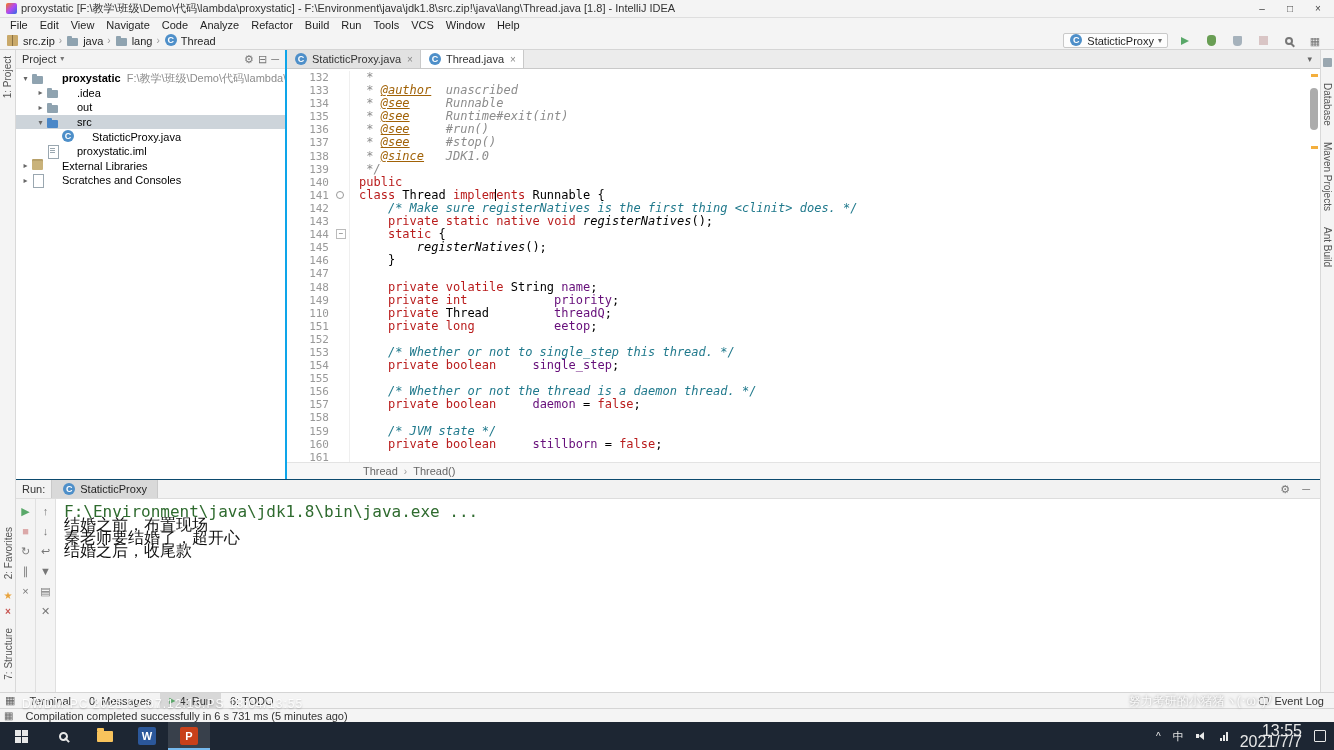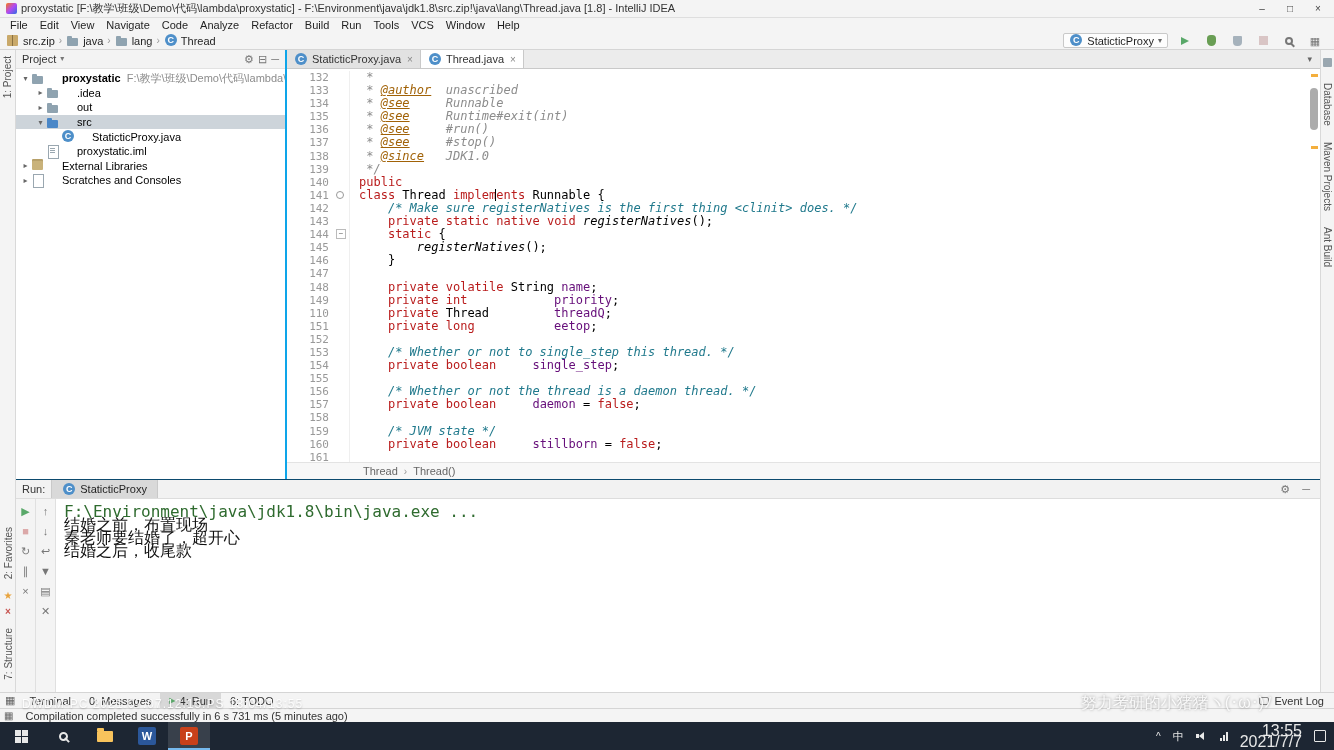--- a/index.html
+++ b/index.html
@@ -144,21 +144,21 @@
   .spk{width:12px;height:10px;position:relative}
   .spk::before{content:"";position:absolute;left:0;top:3px;width:3px;height:4px;background:#E8E8E8}
   .spk::after{content:"";position:absolute;left:3px;top:1px;border-right:5px solid #E8E8E8;border-top:4px solid transparent;border-bottom:4px solid transparent}
   .net{display:flex;align-items:flex-end;gap:1px}
   .net i{display:block;width:2px;background:#E8E8E8}
   .clock{text-align:right;font-size:16px;line-height:11px}
   .ac{width:12px;height:12px;border:1px solid #E8E8E8;border-radius:1px}
 
   
   #wm-rec{position:absolute;left:22px;top:697px;font-size:12px;font-weight:normal;letter-spacing:1px;color:rgba(255,255,255,.92);text-shadow:0 1px 2px rgba(0,0,0,.22);pointer-events:none;z-index:50}
-  #wm-channel{position:absolute;right:62px;top:693px;font-size:16px;color:rgba(252,252,252,.95);text-shadow:0 0 3px rgba(0,0,0,.4);pointer-events:none;z-index:50}
+  #wm-channel{position:absolute;right:62px;top:693px;font-size:12px;color:rgba(252,252,252,.95);text-shadow:0 0 3px rgba(0,0,0,.4);pointer-events:none;z-index:50}
 </style>
 </head>
 <body>
 
 <div class="abs" id="titlebar">
   <span class="app-icon"></span>
   <span id="title-text">proxystatic [F:\教学\班级\Demo\代码\lambda\proxystatic] - F:\Environment\java\jdk1.8\src.zip!\java\lang\Thread.java [1.8] - IntelliJ IDEA</span>
   <span class="win-btn">–</span>
   <span class="win-btn">□</span>
   <span class="win-btn">×</span>

